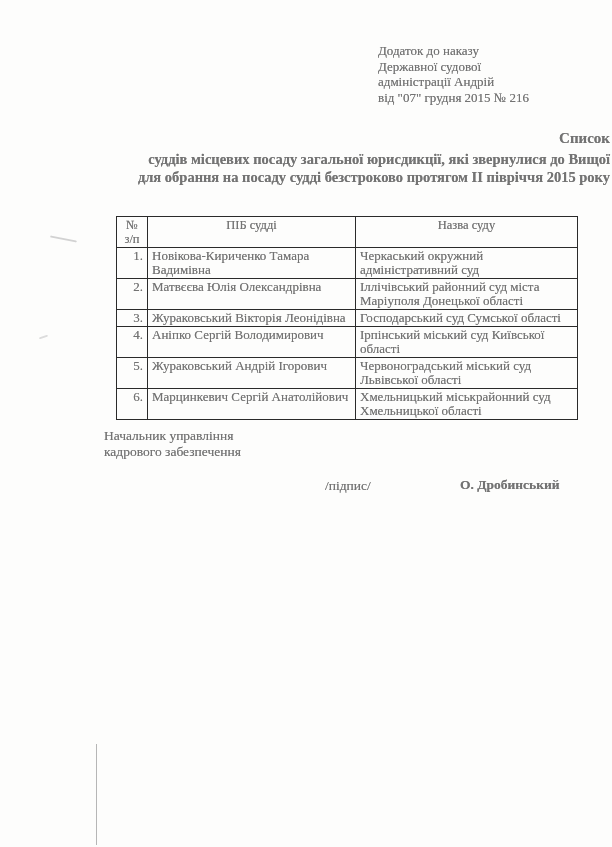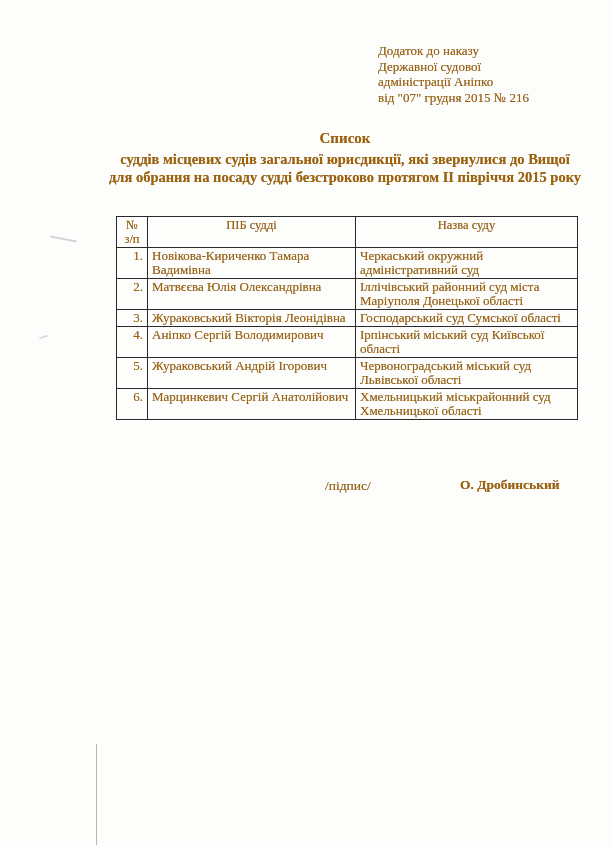--- a/index.html
+++ b/index.html
@@ -6,21 +6,21 @@
     margin: 0;
     padding: 0;
     background: #ffffff;
   }
   .page {
     position: relative;
     width: 612px;
     height: 847px;
     background: #fdfdfc;
     font-family: "Liberation Serif", "DejaVu Serif", serif;
-    color: #a16207;
+    color: #737373;
     overflow: hidden;
     text-shadow: 0 0 0.4px rgba(45,45,45,0.45);
   }
 
   
   .header-ref {
     position: absolute;
     left: 378px;
     top: 43px;
     font-size: 13px;
@@ -28,21 +28,21 @@
     text-align: left;
     white-space: nowrap;
   }
 
   
   .title-block {
     position: absolute;
     left: 80px;
     top: 130px;
     width: 530px;
-    text-align: center;
+    text-align: right;
     font-weight: bold;
   }
   .title-heading {
     font-size: 15px;
     line-height: 17px;
     margin-bottom: 3px;
   }
   .title-line {
     font-size: 14.5px;
     line-height: 18px;
@@ -139,27 +139,27 @@
   }
 </style>
 </head>
 <body>
 
 <div class="page">
 
   <div class="header-ref">
     <div>Додаток до наказу</div>
     <div>Державної судової</div>
-    <div>адміністрації Аніпко</div>
+    <div>адміністрації Андрій</div>
     <div>від "07" грудня  2015 № 216</div>
   </div>
 
   <div class="title-block">
     <div class="title-heading">Список</div>
-    <div class="title-line">суддів місцевих судів загальної юрисдикції, які звернулися до Вищої</div>
+    <div class="title-line">суддів місцевих посаду загальної юрисдикції, які звернулися до Вищої</div>
     <div class="title-line">для обрання на посаду судді безстроково протягом ІІ півріччя 2015 року</div>
   </div>
 
   <table class="doc-table">
     <colgroup>
       <col class="col-num">
       <col class="col-name">
       <col class="col-court">
     </colgroup>
     <thead>
@@ -199,20 +199,24 @@
         <td class="cell-court">Червоноградський міський суд Львівської області</td>
       </tr>
       <tr>
         <td class="cell-num">6.</td>
         <td class="cell-name">Марцинкевич Сергій Анатолійович</td>
         <td class="cell-court">Хмельницький міськрайонний суд Хмельницької області</td>
       </tr>
     </tbody>
   </table>
 
+  <div class="signoff-position">
+    <div>Начальник управління</div>
+    <div>кадрового забезпечення</div>
+  </div>
   <div class="signoff-signature">/підпис/</div>
   <div class="signoff-name">О. Дробинський</div>
 
   <div class="artifact-vline"></div>
   <div class="artifact-smudge-1"></div>
   <div class="artifact-smudge-2"></div>
 
 </div>
 
 </body></html>

